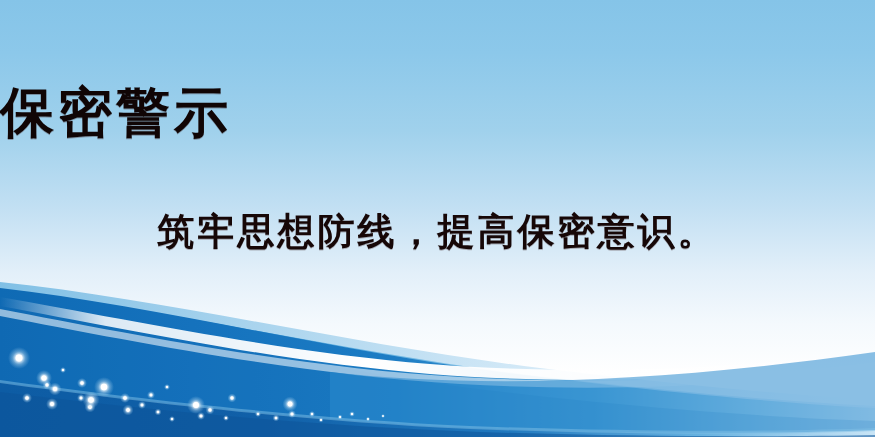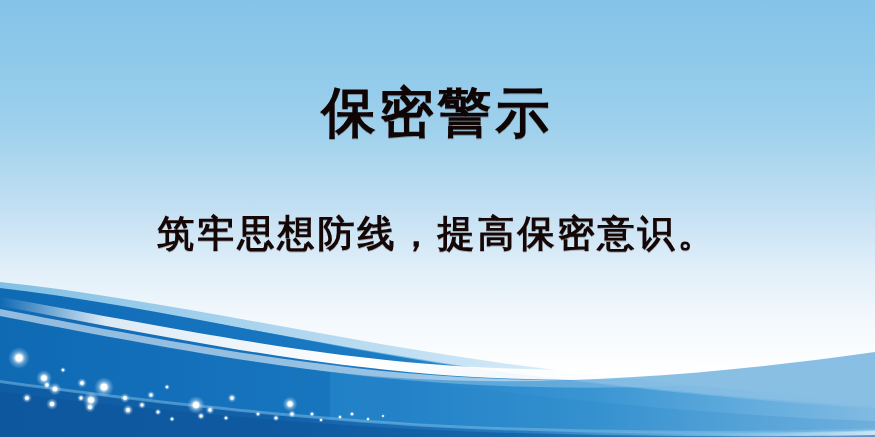--- a/index.html
+++ b/index.html
@@ -41,40 +41,41 @@
     top: 0;
     width: 875px;
     height: 437px;
     pointer-events: none;
   }
   .title {
     position: absolute;
     left: 0;
     top: 83px;
     width: 875px;
-    text-align: center;
+    text-align: left;
     font-size: 54px;
     line-height: 60px;
     font-weight: bold;
     color: #100505;
     letter-spacing: 4px;
     text-shadow: 0 1px 0 rgba(60,30,30,0.35);
   }
   .subtitle {
     position: absolute;
     left: 0;
     top: 211px;
     width: 875px;
     text-align: center;
     font-size: 37px;
     line-height: 46px;
     font-weight: bold;
     color: #160707;
     letter-spacing: 3px;
     text-shadow: 0 1px 0 rgba(60,30,30,0.30);
+    font-family: Liberation Mono, monospace;
   }
 </style>
 </head>
 <body>
 
 <div id="poster">
 
   <svg id="artwork" viewBox="0 0 875 437" preserveAspectRatio="none">
     <defs>
       <linearGradient id="gradMainWave" x1="0" y1="0" x2="1" y2="0">

